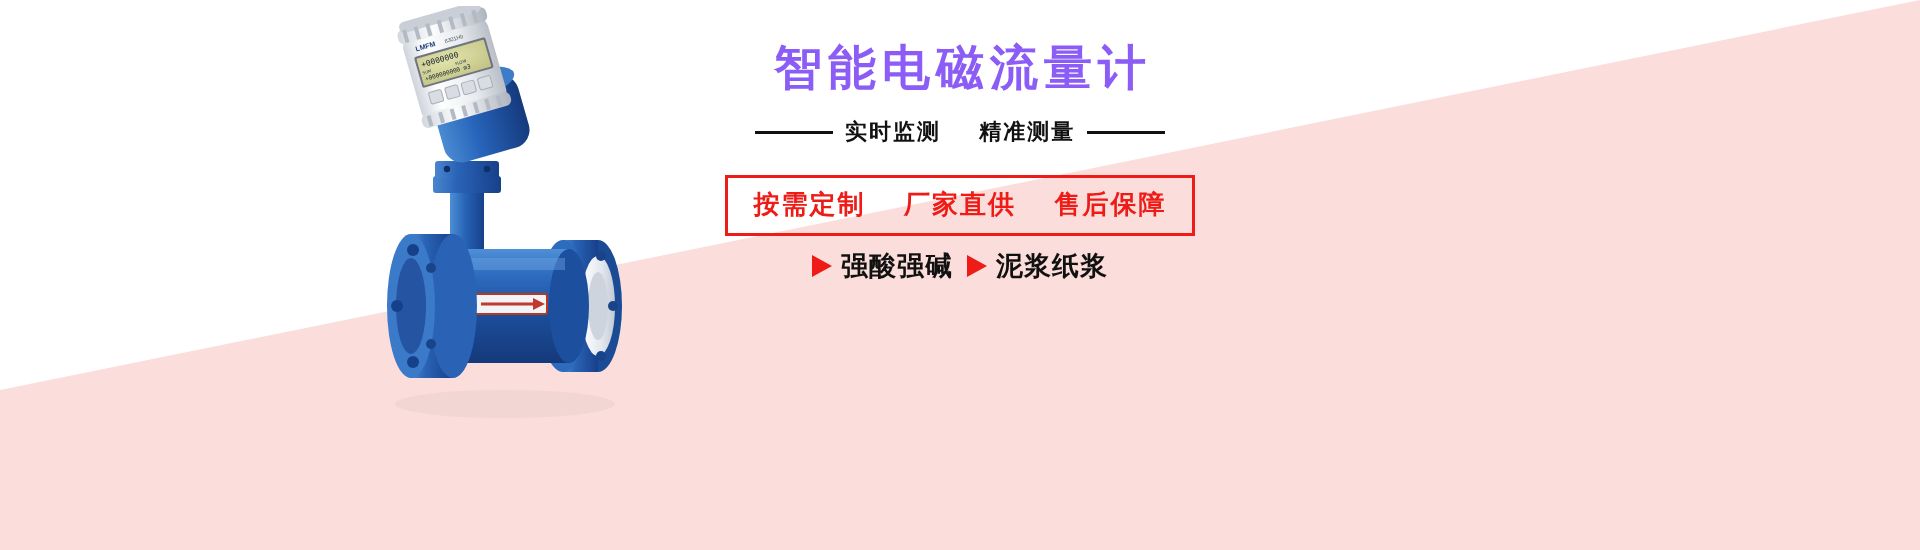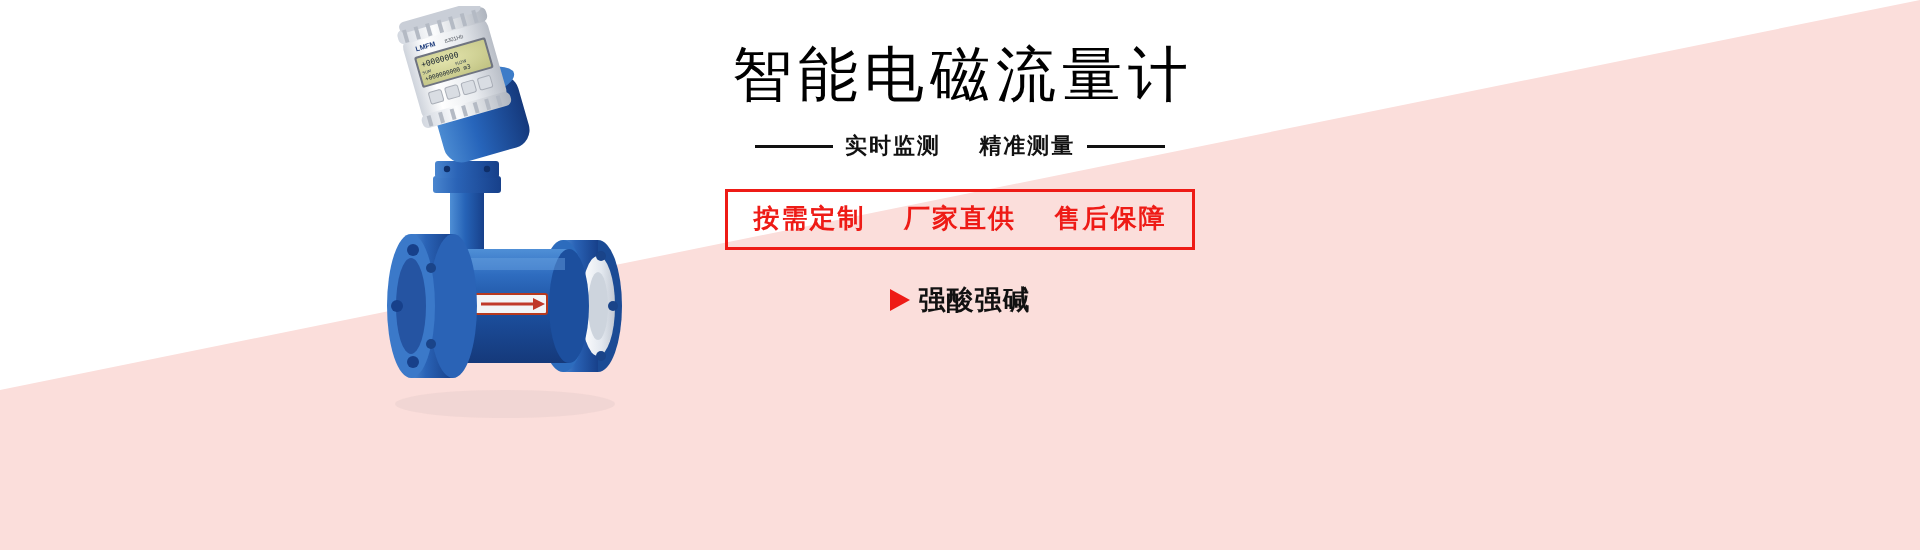--- a/index.html
+++ b/index.html
@@ -34,23 +34,23 @@
 
   
   .copy{
     position:absolute;
     left:600px;
     top:40px;
     width:720px;
     text-align:center;
   }
   .title{
-    font-size:60px;
-    font-weight:normal;
-    color:#000000;
+    font-size:48px;
+    font-weight:bold;
+    color:#8b5cf6;
     letter-spacing:6px;
     line-height:1.15;
     white-space:nowrap;
     margin:0;
     text-indent:6px;
   }
   .sub-row{
     display:flex;
     align-items:center;
     justify-content:center;
@@ -84,21 +84,21 @@
     font-weight:bold;
     color:#ee1b16;
     letter-spacing:2px;
     white-space:nowrap;
     background:transparent;
     text-align:right;
   }
   .badge .gap{display:inline-block;width:20px;}
 
   .features{
-    margin-top:32px;
+    margin-top:12px;
     display:flex;
     align-items:center;
     justify-content:center;
     gap:14px;
     white-space:nowrap;
   }
   .feature{
     display:inline-flex;
     align-items:center;
     gap:9px;
@@ -301,16 +301,20 @@
         <span class="gap"></span>
         <span>售后保障</span>
       </div>
     </div>
 
     <div class="features">
       <span class="feature">
         <span class="arrow-icon"></span>
         <span class="feature-label">强酸强碱</span>
       </span>
+      <span class="feature">
+        <span class="arrow-icon"></span>
+        <span class="feature-label">泥浆纸浆</span>
+      </span>
     </div>
 
   </div>
 </div>
 
 </body></html>

